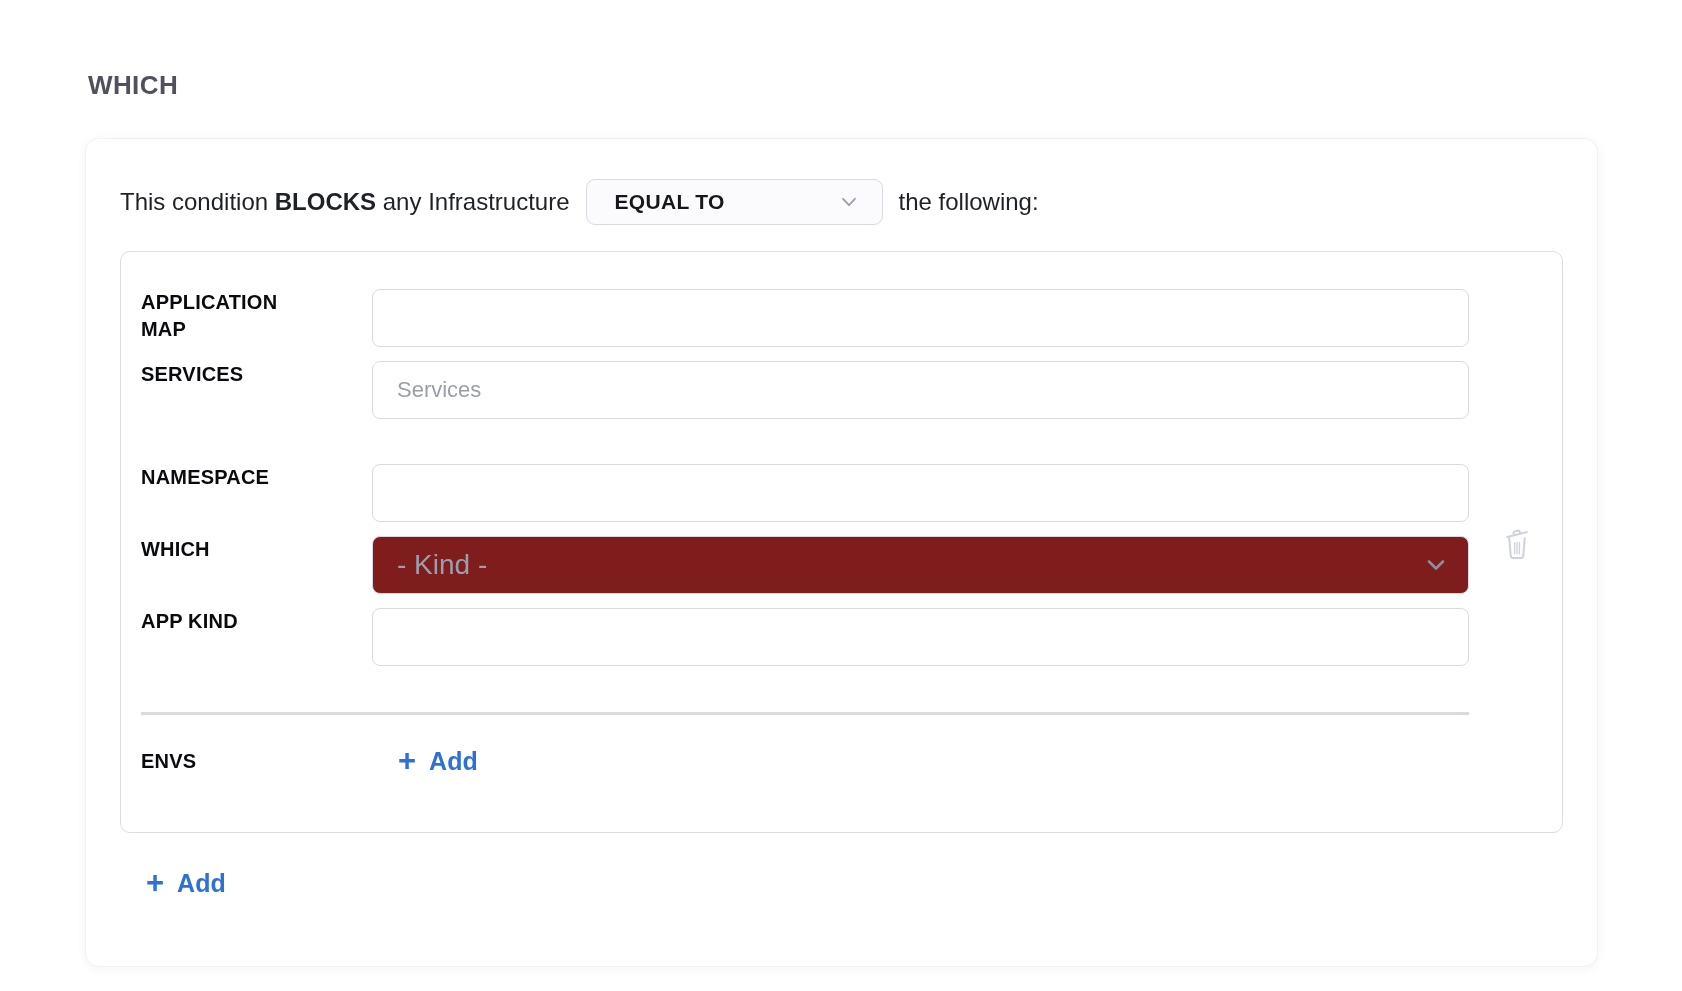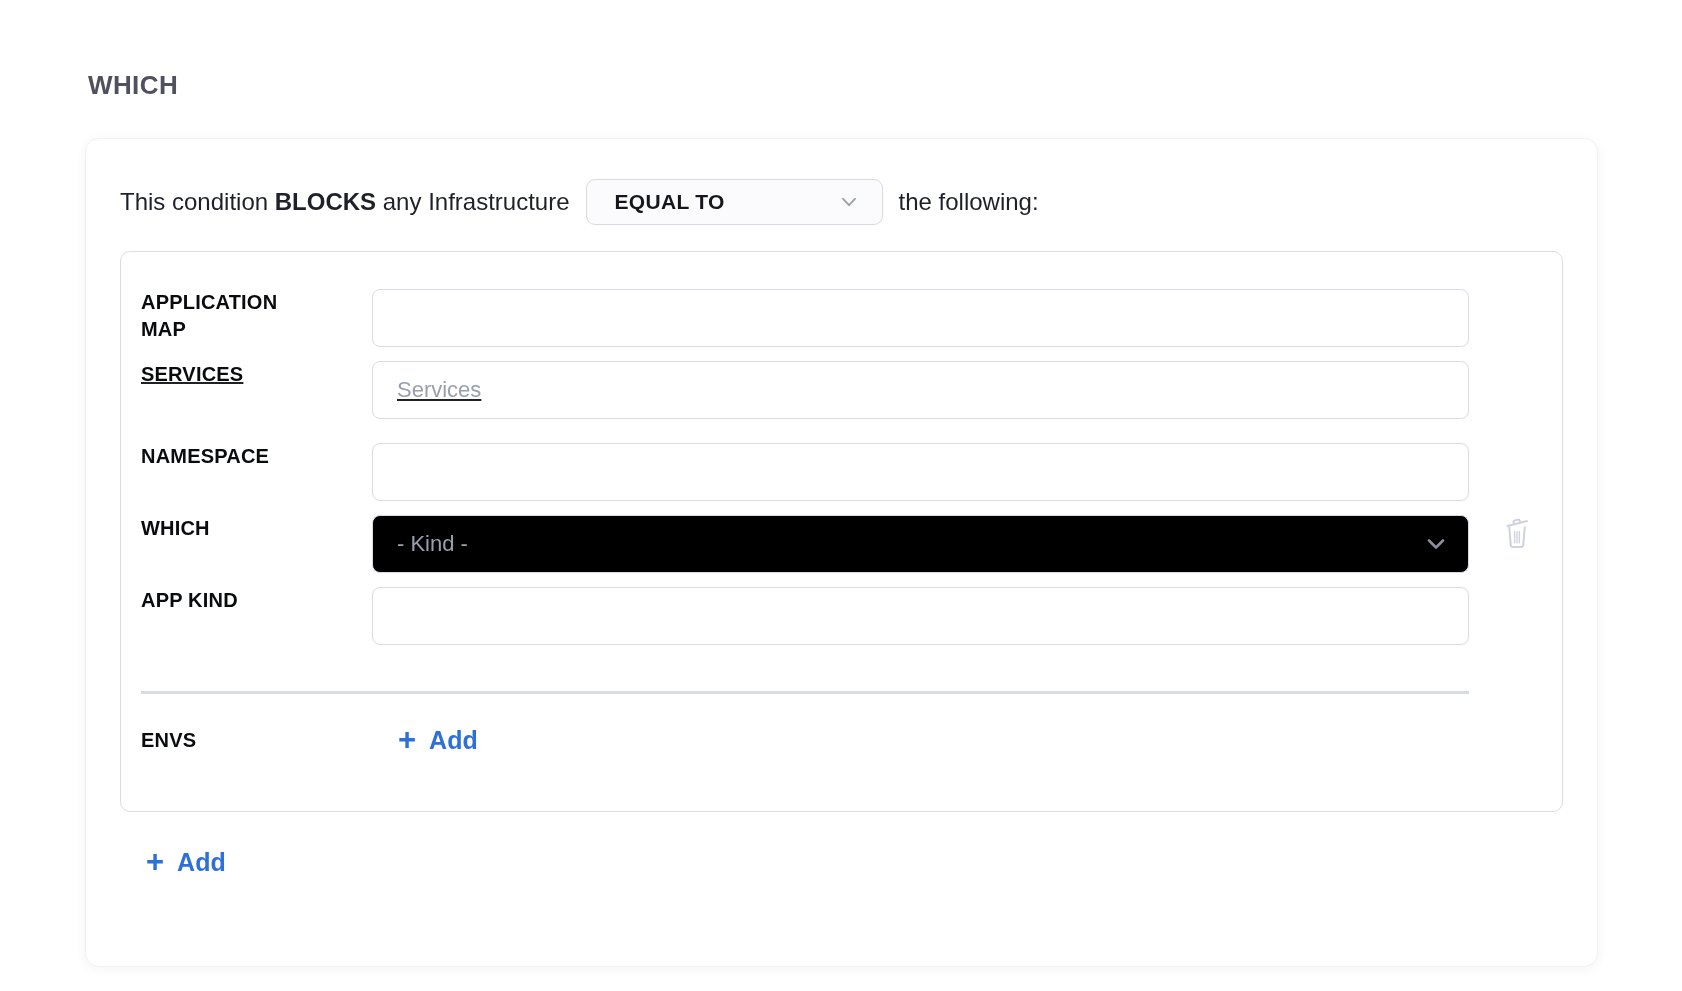--- a/index.html
+++ b/index.html
@@ -40,40 +40,40 @@
   }
   .fields-card {
     margin-top:20px; box-sizing:border-box;
     border:1.5px solid #dbdde6; border-radius:10px;
     background:#ffffff;
     padding:37px 93px 56px 20px;
     position:relative;
   }
   .field-row { display:flex; align-items:flex-start; }
   .field-row.mb-sm { margin-bottom:14px; }
-  .field-row.mb-lg { margin-bottom:24px;text-decoration:underline; }
+  .field-row.mb-lg { margin-bottom:45px; }
   .field-label {
     flex:0 0 231px; box-sizing:border-box; padding-right:45px;
     font-size:20px; font-weight:700; letter-spacing:.2px;
     line-height:1.35; color:#0a0b0e;
   }
   .text-field {
     flex:1; height:58px; box-sizing:border-box;
     border:1.5px solid #d9dbe4; border-radius:8px;
     background:#fff; outline:none;
     font-family:"Liberation Sans", sans-serif;
     font-size:22px; color:#1e2127; padding:0 24px;
   }
   .text-field::placeholder { color:#99a0ad; opacity:1; }
   .select-field {
     flex:1; height:58px; box-sizing:border-box;
     border:1.5px solid #d9dbe4; border-radius:8px;
-    background:#000000; cursor:pointer;
+    background:#7f1d1d; cursor:pointer;
     display:flex; align-items:center; justify-content:space-between;
-    font-size:22px; color:#99a0ad; padding:0 20px 0 24px;
+    font-size:28px; color:#99a0ad; padding:0 20px 0 24px;
   }
   .divider {
     height:2.5px; background:#d9dbe2; border:none;
     margin:46px 0 0 0;
   }
   .envs-row { display:flex; align-items:center; margin-top:32px; }
   .add-btn {
     display:inline-flex; align-items:center; gap:13px;
     background:none; border:none; padding:0; cursor:pointer;
     color:#2d70d8; font-family:"Liberation Sans", sans-serif;

